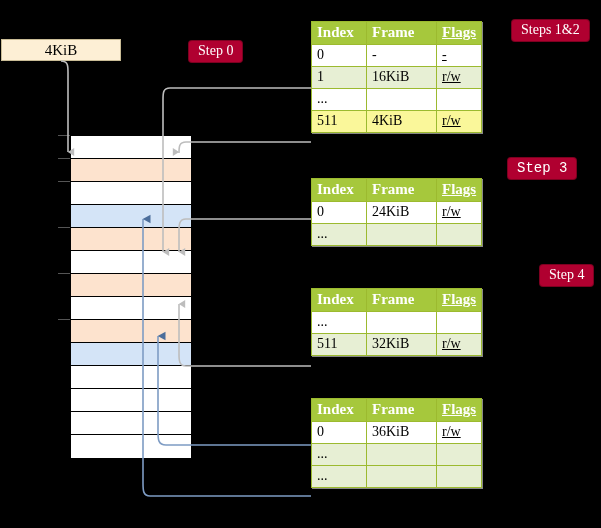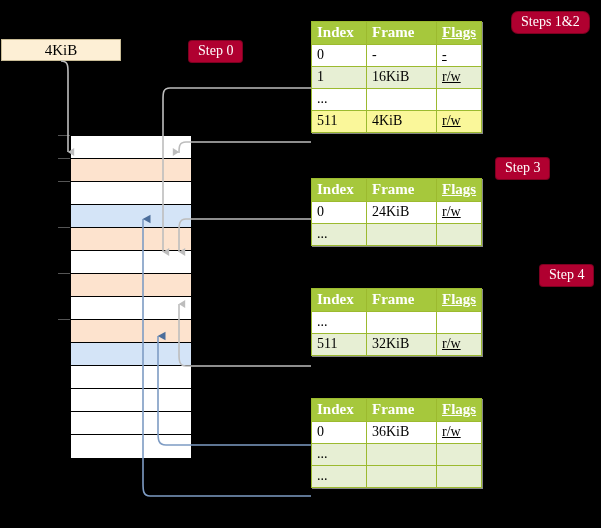--- a/index.html
+++ b/index.html
@@ -39,23 +39,23 @@
     position: absolute;
     background: #B00030;
     color: #FFFFFF;
     font-size: 14px;
     padding: 2px 9px 3px 9px;
     border-radius: 3px;
     line-height: 1.15;
     white-space: nowrap;
     box-shadow: 0 0 0 1px #7d0020;
   }
-  #pill-steps12 { left: 512px; top: 12px; border-radius: 6px; }
+  #pill-steps12 { left: 512px; top: 20px; }
   #pill-step0   { left: 189px; top: 41px; }
-  #pill-step3   { left: 496px; top: 158px; }
+  #pill-step3   { left: 508px; top: 158px; font-family: Liberation Mono, monospace; }
   #pill-step4   { left: 516px; top: 265px; margin-left: 24px; }
 
   
   .mem-col {
     position: absolute;
     left: 70px;
     top: 135px;
     width: 120px;
     height: 281px;
     box-sizing: border-box;

